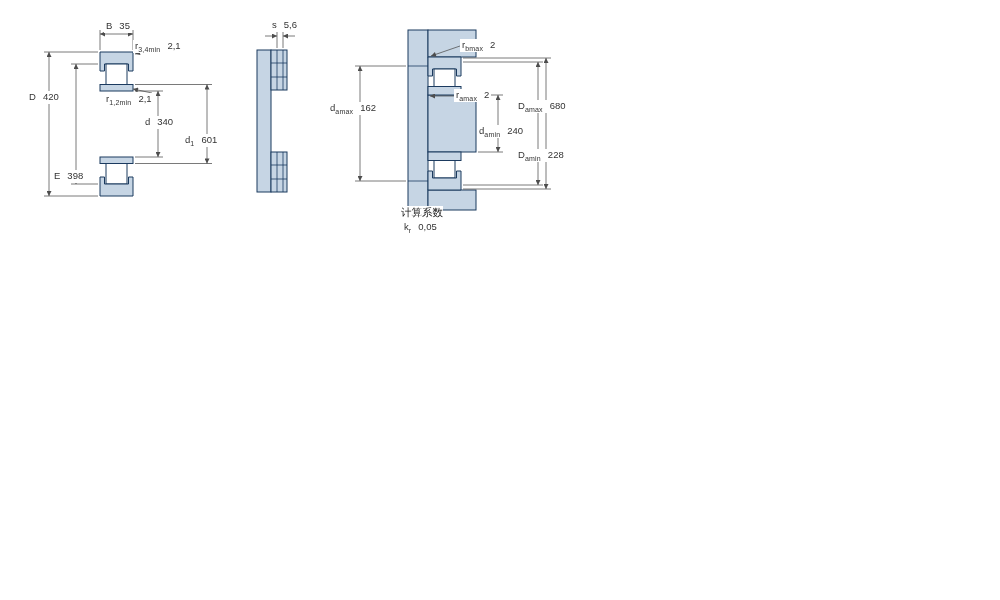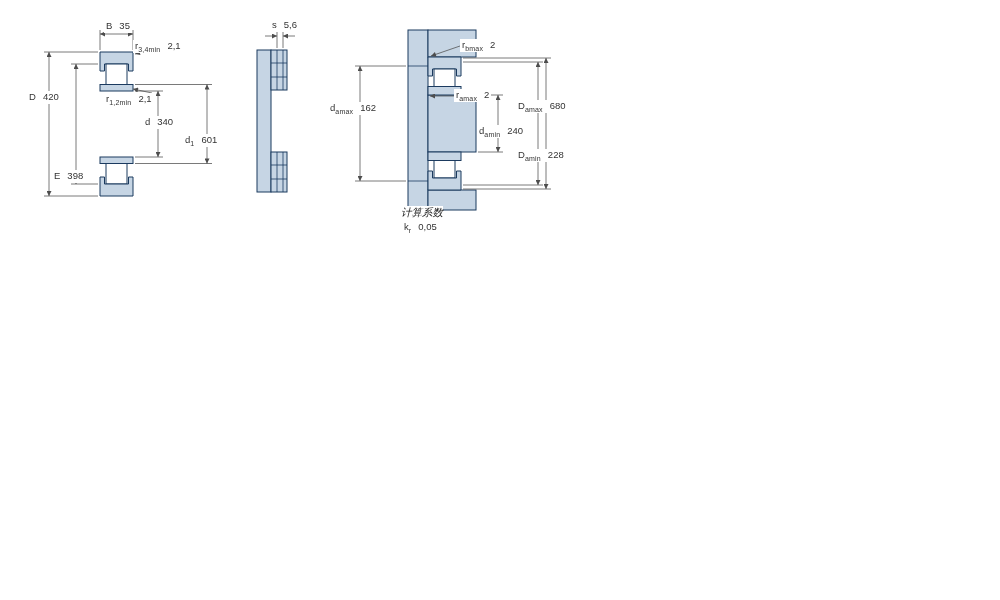--- a/index.html
+++ b/index.html
@@ -164,18 +164,18 @@
   <div class="dim-label" style="left:477px;top:125px;">
     <span class="base">d</span><span class="sub">amin</span><span class="val">240</span>
   </div>
   <div class="dim-label" style="left:516px;top:100px;">
     <span class="base">D</span><span class="sub">amax</span><span class="val">680</span>
   </div>
   <div class="dim-label" style="left:516px;top:149px;">
     <span class="base">D</span><span class="sub">amin</span><span class="val">228</span>
   </div>
 
-  <div class="calc-title" style="left:401px;top:206px;font-style:italic;">计算系数</div>
+  <div class="calc-title" style="left:401px;top:206px;">计算系数</div>
   <div class="dim-label" style="left:402px;top:221px;">
     <span class="base">k</span><span class="sub">r</span><span class="val">0,05</span>
   </div>
 
 </div>
 
 </body></html>

